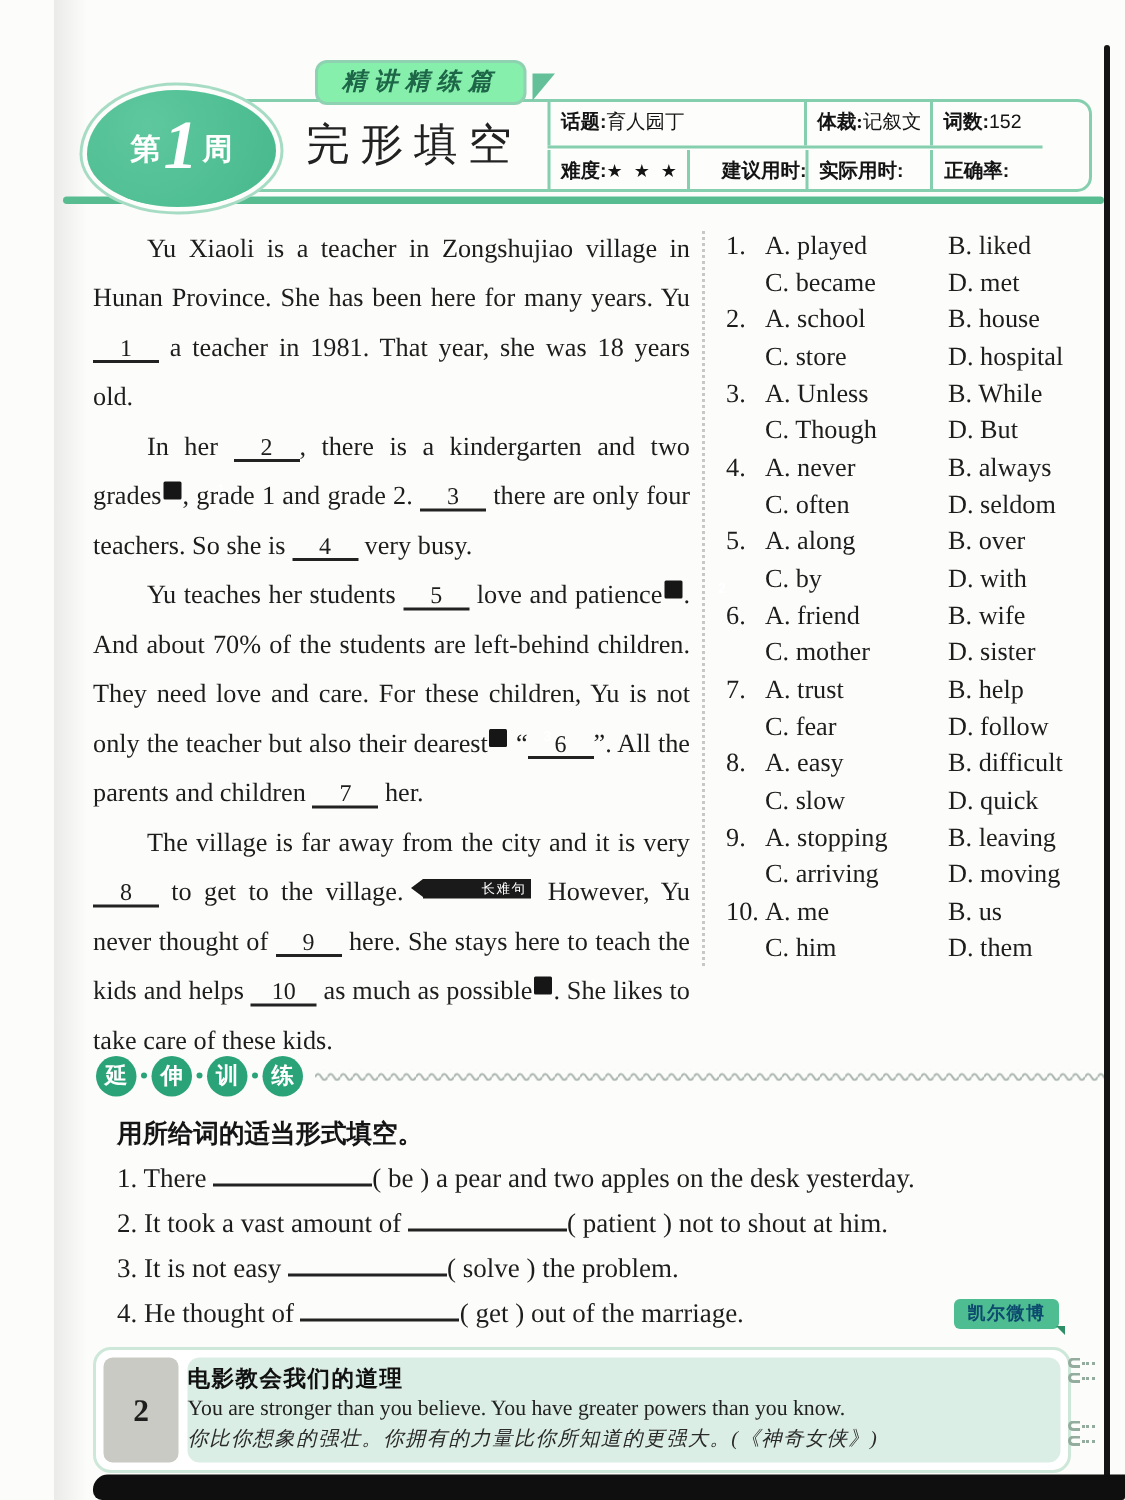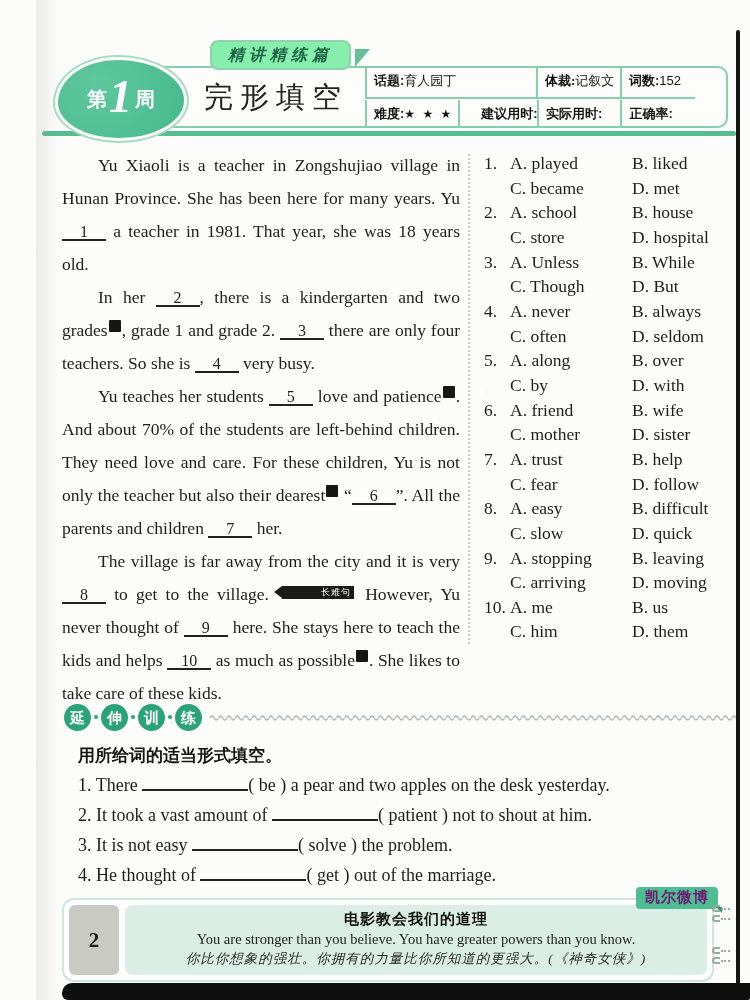--- a/index.html
+++ b/index.html
@@ -64,28 +64,28 @@
   .ext-header{position:absolute;left:64px;top:702px;width:672px;height:30px;display:flex;align-items:center;}
   .bchar{width:27px;height:27px;border-radius:50%;background:#2ba379;color:#fff;font-size:15px;font-weight:bold;
     line-height:27px;text-align:center;}
   .bdot{width:4px;height:4px;border-radius:50%;background:#2ba379;margin:0 3px;}
   .wavy{flex:1;height:8px;margin-left:8px;}
   .ext-instruction{position:absolute;left:78px;top:744px;font-size:17px;font-weight:bold;color:#151515;}
   .ext-items{position:absolute;left:78px;top:770px;width:580px;font-family:"Liberation Serif",serif;font-size:18px;color:#1d1d1d;}
   .ext-item{line-height:30px;}
 
   
-  .weibo-tag{position:absolute;left:636px;top:887px;padding:1px 9px 2px;background:#4fbd92;color:#701a75;
-    font-size:15px;font-weight:bold;border-radius:4px;letter-spacing:1px;z-index:5;}
+  .weibo-tag{position:absolute;left:636px;top:866px;padding:1px 9px 2px;background:#4fbd92;color:#0c4a6e;
+    font-size:12px;font-weight:bold;border-radius:4px;letter-spacing:1px;z-index:5;}
   .weibo-tag::after{content:'';position:absolute;right:-4px;bottom:-4px;border-left:6px solid transparent;border-top:6px solid #2e8f67;}
   .quote-box{position:absolute;left:62px;top:898px;width:652px;height:84px;background:#fff;border:2px solid #cde7d9;
     border-radius:12px;padding:5px;display:flex;gap:6px;z-index:2;}
   .page-num{width:50px;background:#c9cac3;border-radius:6px;display:flex;align-items:center;justify-content:center;
     font-family:"Liberation Serif",serif;font-size:21px;font-weight:bold;color:#1e1e1e;}
-  .quote-panel{flex:1;background:#dbeee5;border-radius:8px;text-align:center;padding-top:5px;}
+  .quote-panel{flex:1;background:#dbeee5;border-radius:8px;text-align:left;padding-top:5px;}
   .q-title{font-size:15px;font-weight:bold;color:#111;letter-spacing:1px;}
   .q-en{font-family:"Liberation Serif",serif;font-size:14.5px;margin-top:2px;color:#222;}
   .q-zh{font-family:"Liberation Serif",serif;font-style:italic;font-size:13.5px;margin-top:2px;color:#2a2a2a;letter-spacing:1px;}
   .ring-group{position:absolute;left:712px;display:flex;flex-direction:column;gap:3px;z-index:6;}
   .rg1{top:905px;}.rg2{top:947px;}
   .ring{display:flex;align-items:center;}
   .ring-c{width:8px;height:7px;border:2px solid #93ac9e;border-right:none;border-radius:4px 0 0 4px;}
   .ring-dots{width:9px;border-top:2px dotted #93ac9e;margin-left:1px;}
 </style>
 </head>

